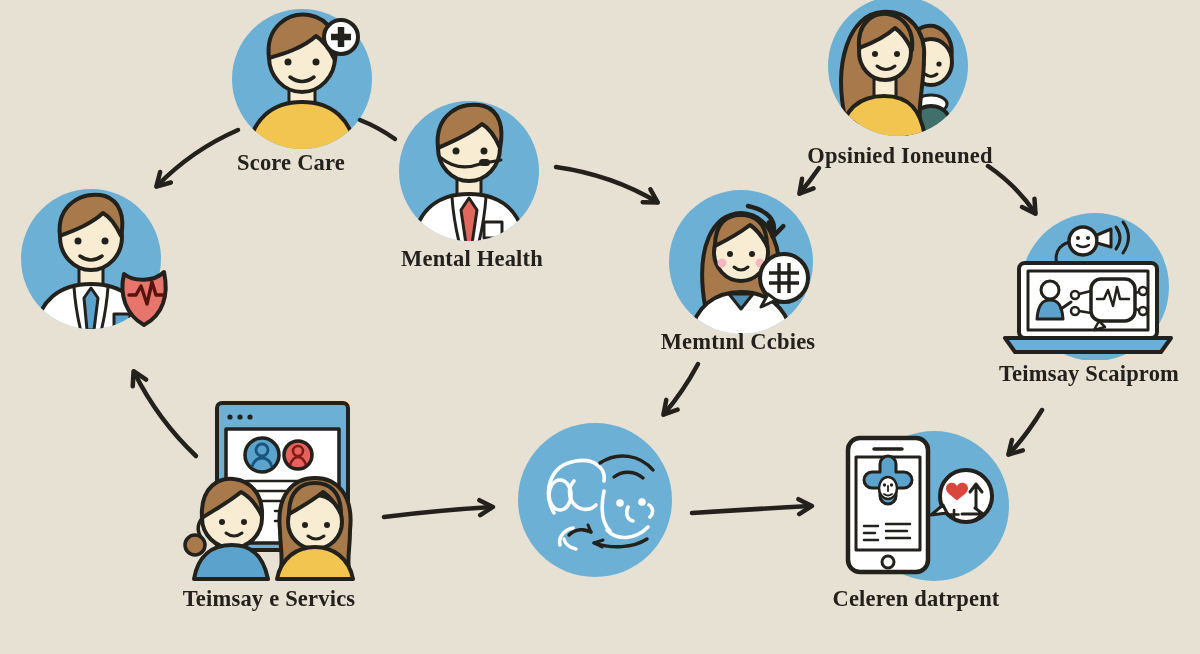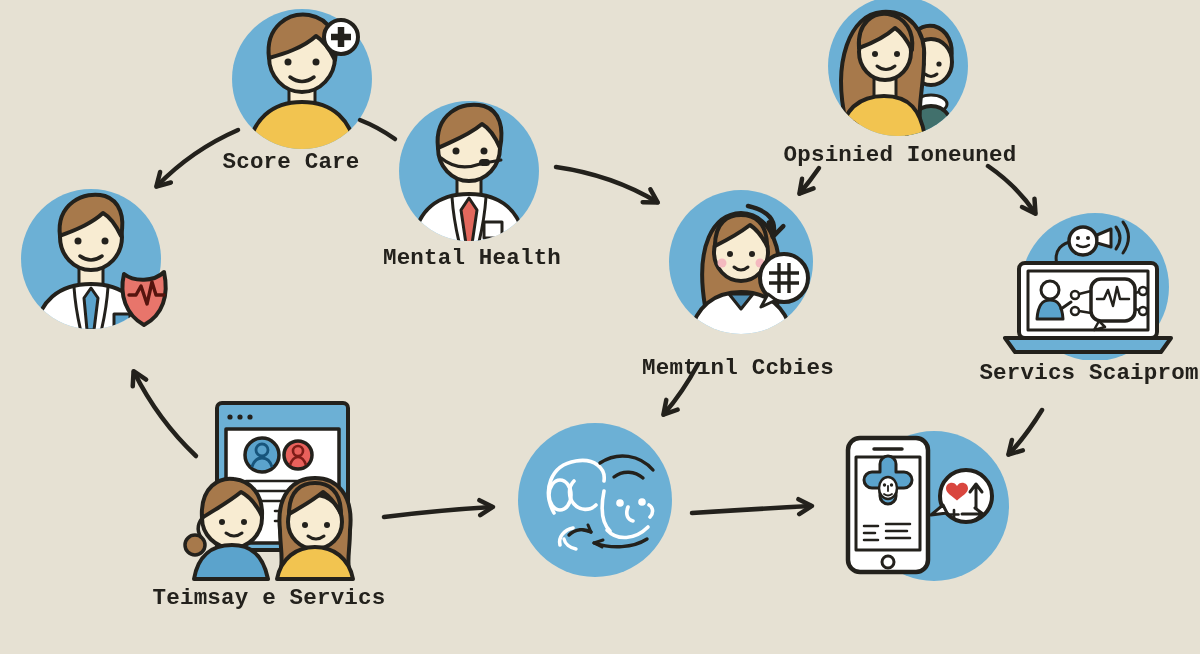--- a/index.html
+++ b/index.html
@@ -1,19 +1,19 @@
 <!DOCTYPE html>
 <html><head>
 <meta charset="utf-8">
 <style>
   html,body{margin:0;padding:0;}
   #canvas{
     position:relative;width:1200px;height:654px;overflow:hidden;
     background:#e6e1d3;
-    font-family:Liberation Mono, monospace;
+    font-family:Liberation Serif, serif;
   }
   .node{position:absolute;margin:0;padding:0;z-index:2;}
   .node svg{display:block;}
   .label{
     position:absolute;transform:translateX(-50%);
     font-size:22.5px;font-weight:700;color:#23211c;
     white-space:nowrap;z-index:6;letter-spacing:.2px;line-height:29px;
     text-align:center;
   }
   #arrows{position:absolute;left:0;top:0;z-index:5;pointer-events:none;}
@@ -167,21 +167,21 @@
         <circle cx="95" cy="75" r="4.5" fill="#f4b9bf" stroke="none"></circle>
         <path d="M69,79 Q76,85 83,79" fill="none" stroke-width="3" stroke-linecap="round"></path>
         <path d="M24,150 C30,118 50,104 76,104 C102,104 122,118 128,150 Z" fill="#ffffff" stroke-width="4"></path>
         <path d="M64,106 L76,121 L88,106 Z" fill="#4f8fb5" stroke-width="3"></path>
       </g>
       <circle cx="119" cy="90" r="24" fill="#ffffff" stroke="#23211c" stroke-width="4"></circle>
       <path d="M103,106 L96,119 L111,112 Z" fill="#ffffff" stroke="#23211c" stroke-width="3" stroke-linejoin="round"></path>
       <path d="M104,85 H134 M104,95 H134 M114,75 V105 M124,75 V105" stroke="#23211c" stroke-width="3.4"></path>
     </svg>
   </figure>
-  <div class="label" style="left:738px;top:354px;">Memtınl Ccbies</div>
+  <div class="label" style="left:738px;top:327px;">Memtınl Ccbies</div>
 
   <figure class="node" style="left:995px;top:205px;width:190px;height:155px;">
     <svg width="190" height="155" viewBox="0 0 190 155">
       <circle cx="100" cy="82" r="74" fill="#6cb0d5"></circle>
       <g stroke="#23211c" stroke-linejoin="round">
         <path d="M62,60 C58,44 68,38 78,36" fill="none" stroke-width="3"></path>
         <circle cx="88" cy="36" r="14" fill="#ffffff" stroke-width="3.5"></circle>
         <circle cx="83" cy="33" r="2" fill="#23211c" stroke="none"></circle>
         <circle cx="93" cy="33" r="2" fill="#23211c" stroke="none"></circle>
         <path d="M82,40 Q88,44 94,40" fill="none" stroke-width="2.4" stroke-linecap="round"></path>
@@ -198,21 +198,21 @@
         <rect x="96" y="74" width="44" height="42" rx="10" fill="#ffffff" stroke-width="3.5"></rect>
         <path d="M102,94 h7 l4,-9 l5,16 l4,-19 l3,12 h9" fill="none" stroke-width="2.5" stroke-linecap="round"></path>
         <path d="M104,116 l-5,9 l11,-3 z" fill="#ffffff" stroke-width="2.5"></path>
         <circle cx="148" cy="86" r="4" fill="#ffffff" stroke-width="2.5"></circle>
         <circle cx="148" cy="106" r="4" fill="#ffffff" stroke-width="2.5"></circle>
         <path d="M140,88 L144,87 M140,104 L144,105" fill="none" stroke-width="2.5"></path>
         <path d="M10,133 H176 L166,147 H20 Z" fill="#6cb0d5" stroke-width="4"></path>
       </g>
     </svg>
   </figure>
-  <div class="label" style="left:1089px;top:359px;">Servics Scaiprom</div>
+  <div class="label" style="left:1089px;top:359px;">Teimsay Scaiprom</div>
 
   <figure class="node" style="left:168px;top:398px;width:205px;height:184px;">
     <svg width="205" height="184" viewBox="0 0 205 184">
       <g stroke="#23211c" stroke-linejoin="round">
         <rect x="49" y="5" width="131" height="147" rx="5" fill="#6cb0d5" stroke-width="4"></rect>
         <circle cx="62" cy="19" r="2.6" fill="#23211c" stroke="none"></circle>
         <circle cx="72" cy="19" r="2.6" fill="#23211c" stroke="none"></circle>
         <circle cx="82" cy="19" r="2.6" fill="#23211c" stroke="none"></circle>
         <rect x="58" y="31" width="113" height="114" fill="#ffffff" stroke-width="3.5"></rect>
         <circle cx="94" cy="57" r="17" fill="#5ba3cc" stroke-width="3.5"></circle>
@@ -287,14 +287,15 @@
         <path d="M28,100 h14 M28,107 h11 M28,114 h14 M50,98 h24 M50,105 h21 M50,112 h24" fill="none" stroke-width="2.5" stroke-linecap="round"></path>
         <circle cx="130" cy="70" r="26" fill="#ffffff" stroke-width="4"></circle>
         <path d="M107,79 l-12,10 l16,-2 z" fill="#ffffff" stroke-width="3"></path>
         <path d="M121,60 c-2.5,-5.5 -11,-4 -11,2.5 c0,5 6.5,7.5 11,12 c4.5,-4.5 11,-7 11,-12 c0,-6.5 -8.5,-8 -11,-2.5 z" fill="#d9463e" stroke="none"></path>
         <path d="M140,82 V60 M134,66 L140,58 L146,66" fill="none" stroke-width="3" stroke-linecap="round"></path>
         <path d="M118,84 v9 M113.5,88.5 h9" fill="none" stroke-width="2.6" stroke-linecap="round"></path>
         <path d="M126,88 H145 M139,82 L147,88 L139,94" fill="none" stroke-width="3" stroke-linecap="round"></path>
       </g>
     </svg>
   </figure>
+  <div class="label" style="left:916px;top:584px;">Celeren datrpent</div>
 
 </div>
 
 </body></html>

